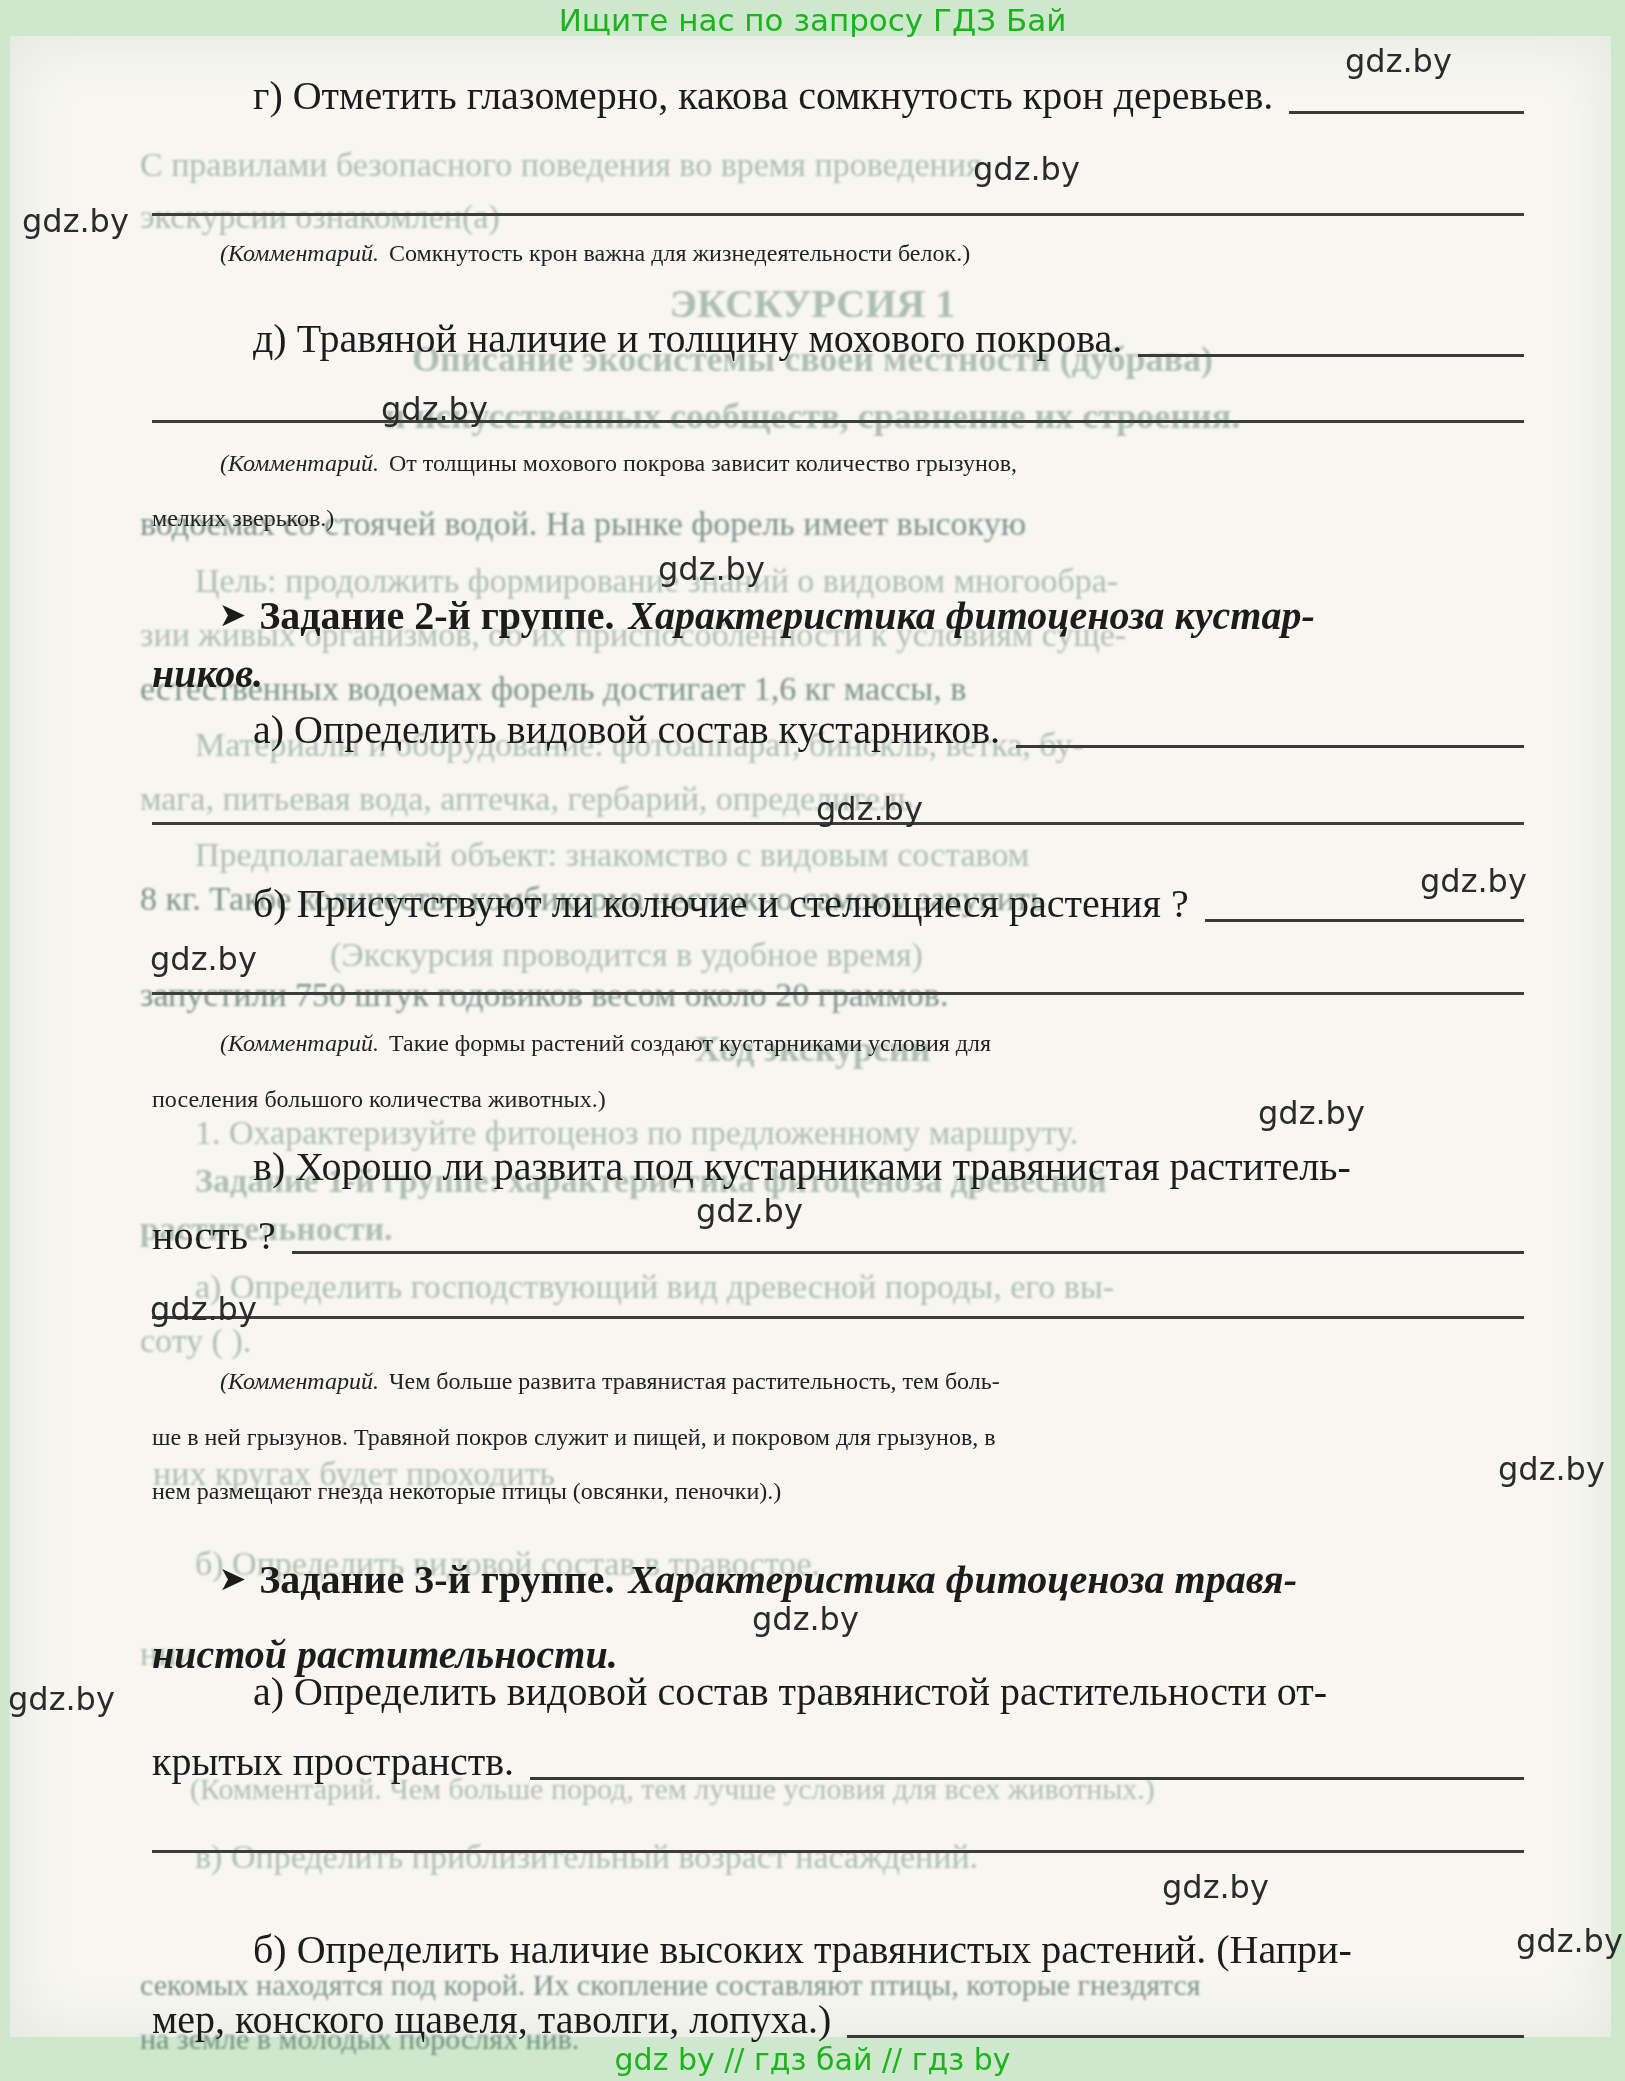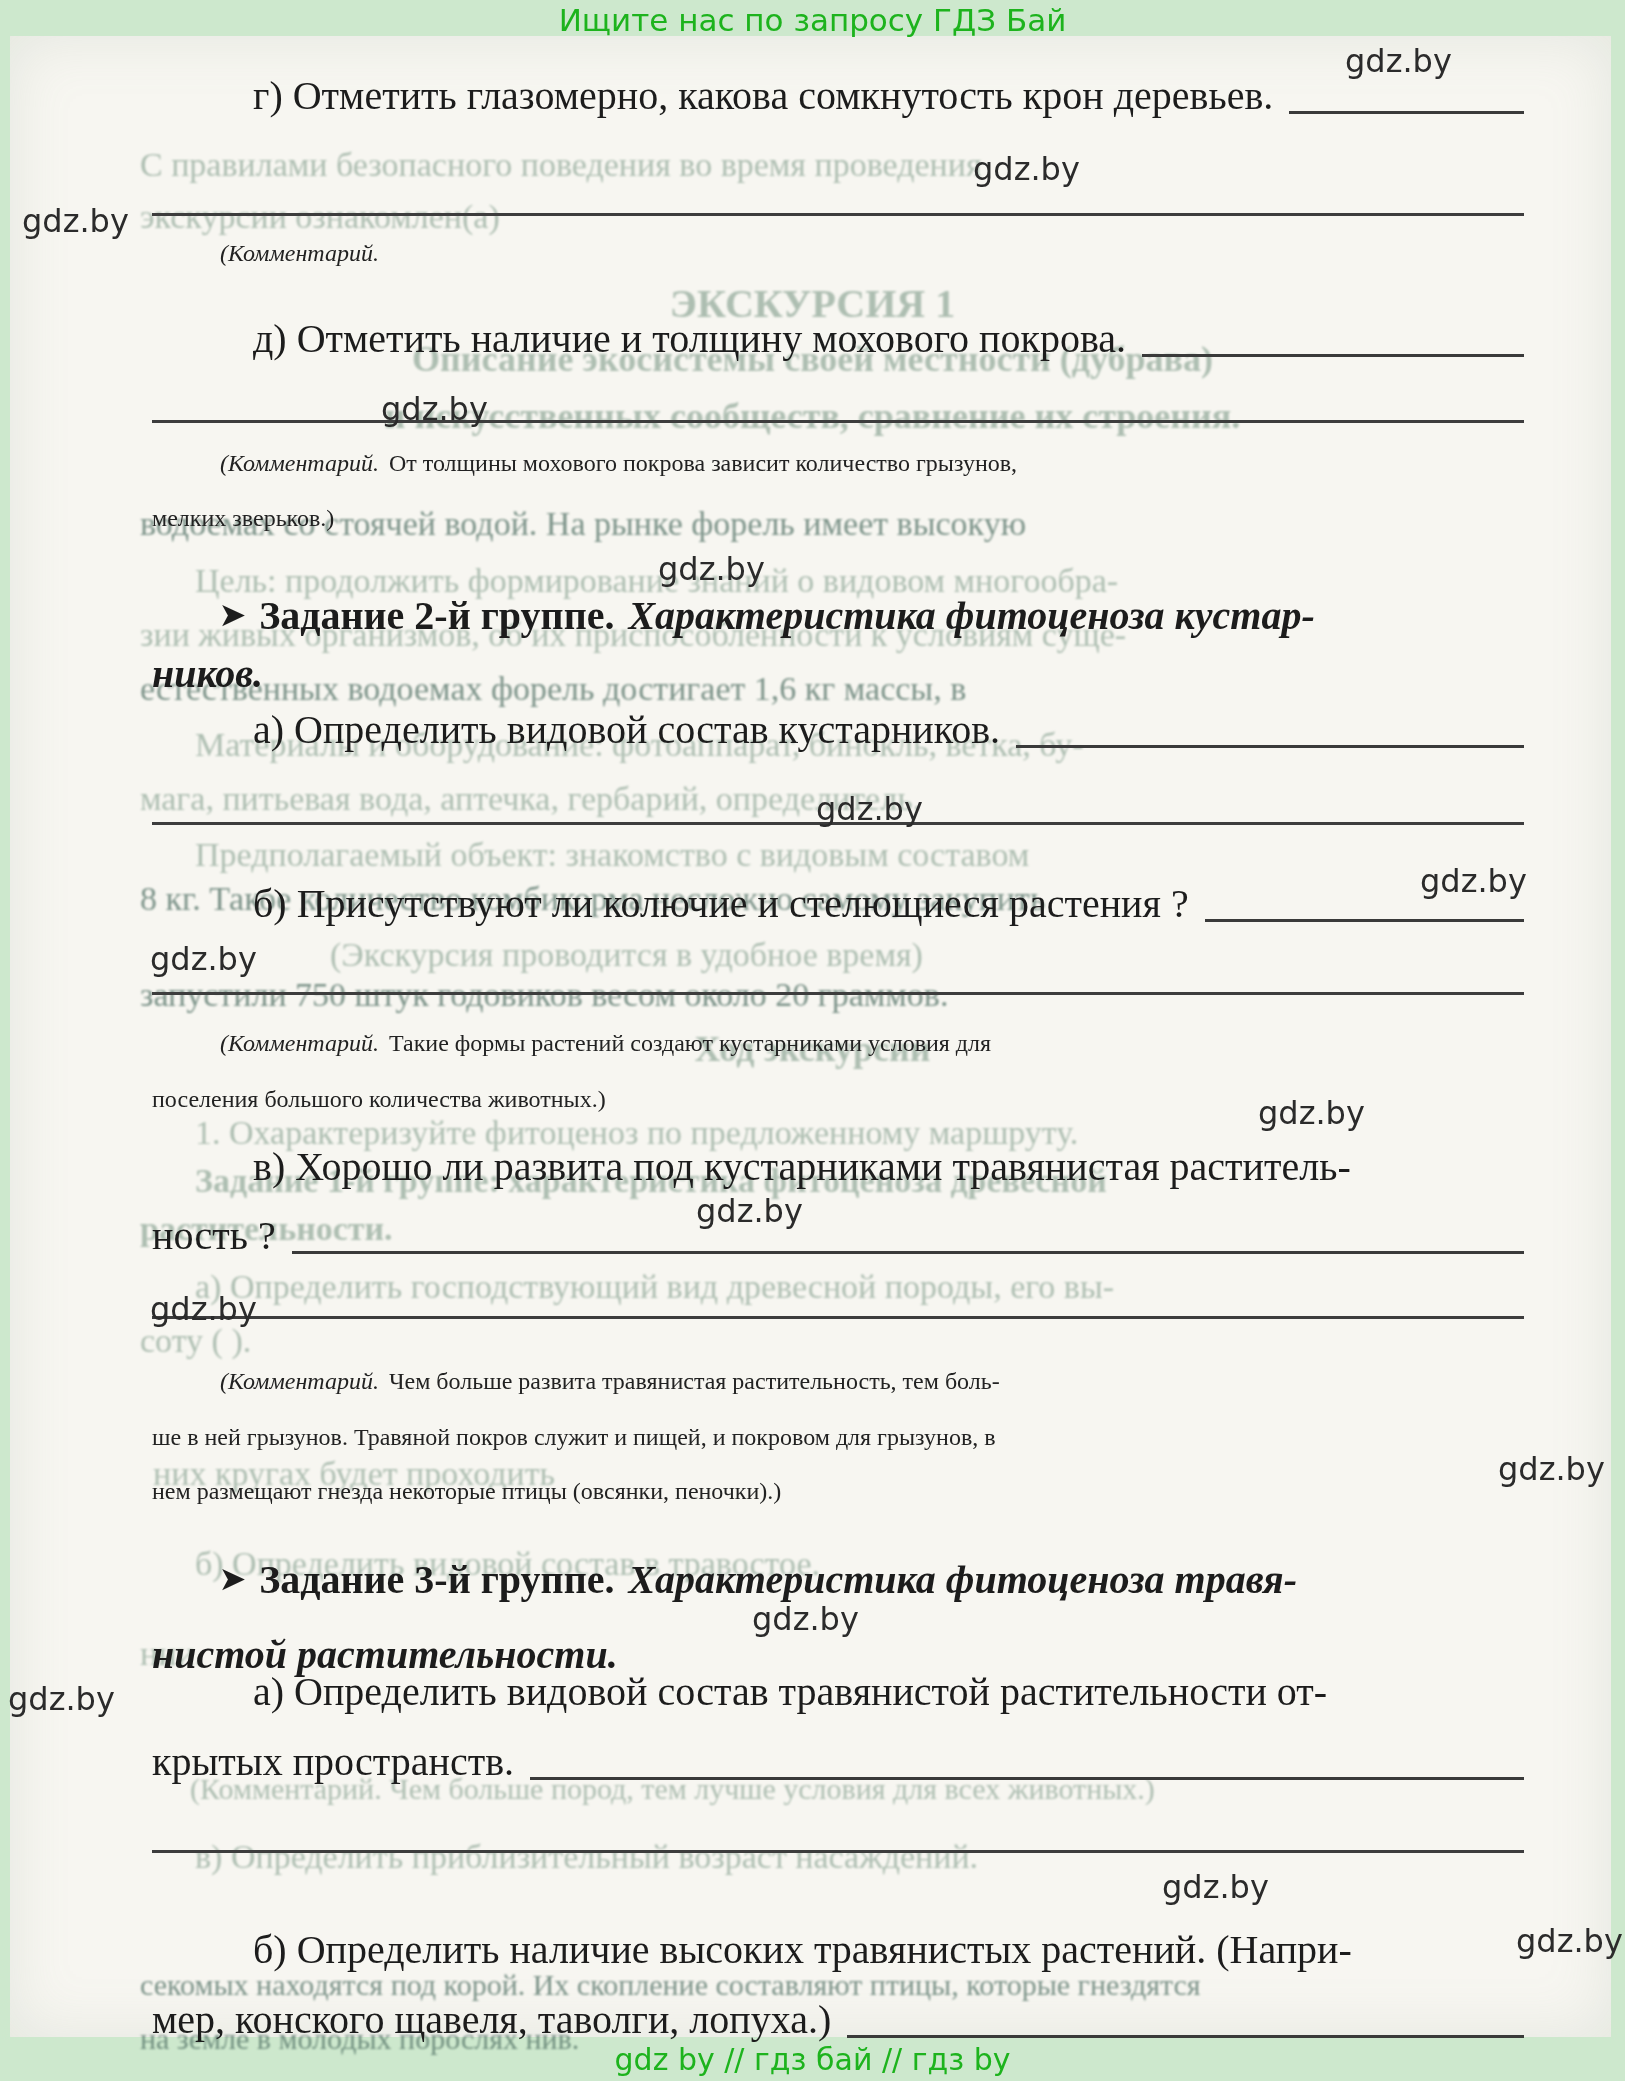--- a/index.html
+++ b/index.html
@@ -92,24 +92,25 @@
 
   <div class="line" style="top:72px;left:253px;right:101px;">
     <span>г) Отметить глазомерно, какова сомкнутость крон деревьев.</span>
     <span class="fill"></span>
   </div>
 
   <div class="rule" style="top:213px;"></div>
 
   <div class="line comment" style="top:240px;left:220px;">
     <span class="cm-label">(Комментарий.</span>
+    <span class="cm-body">Сомкнутость крон важна для жизнедеятельности белок.)</span>
   </div>
 
   <div class="line" style="top:315px;left:253px;right:101px;">
-    <span>д) Отметить наличие и толщину мохового покрова.</span>
+    <span>д) Травяной наличие и толщину мохового покрова.</span>
     <span class="fill"></span>
   </div>
 
   <div class="rule" style="top:420px;"></div>
 
   <div class="line comment" style="top:450px;left:220px;">
     <span class="cm-label">(Комментарий.</span>
     <span class="cm-body">От толщины мохового покрова зависит количество грызунов,</span>
   </div>
   <div class="line comment" style="top:505px;left:152px;">

